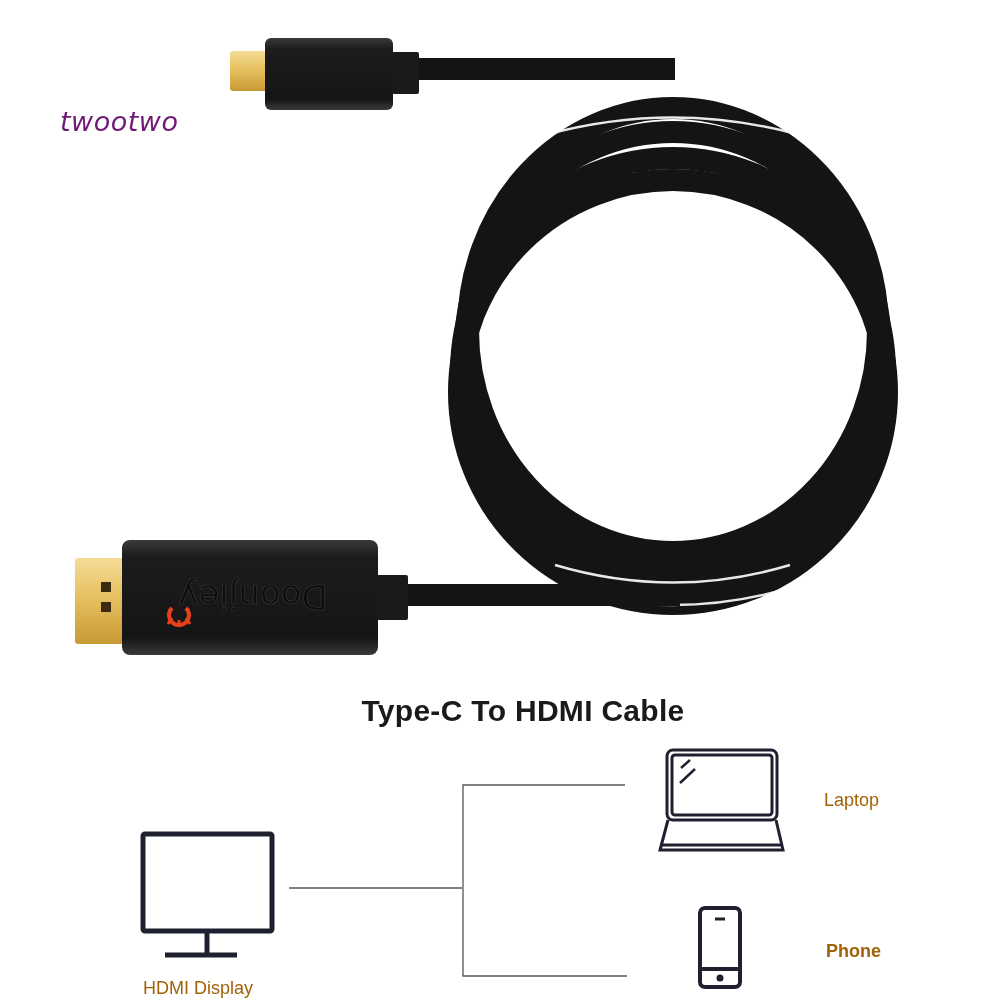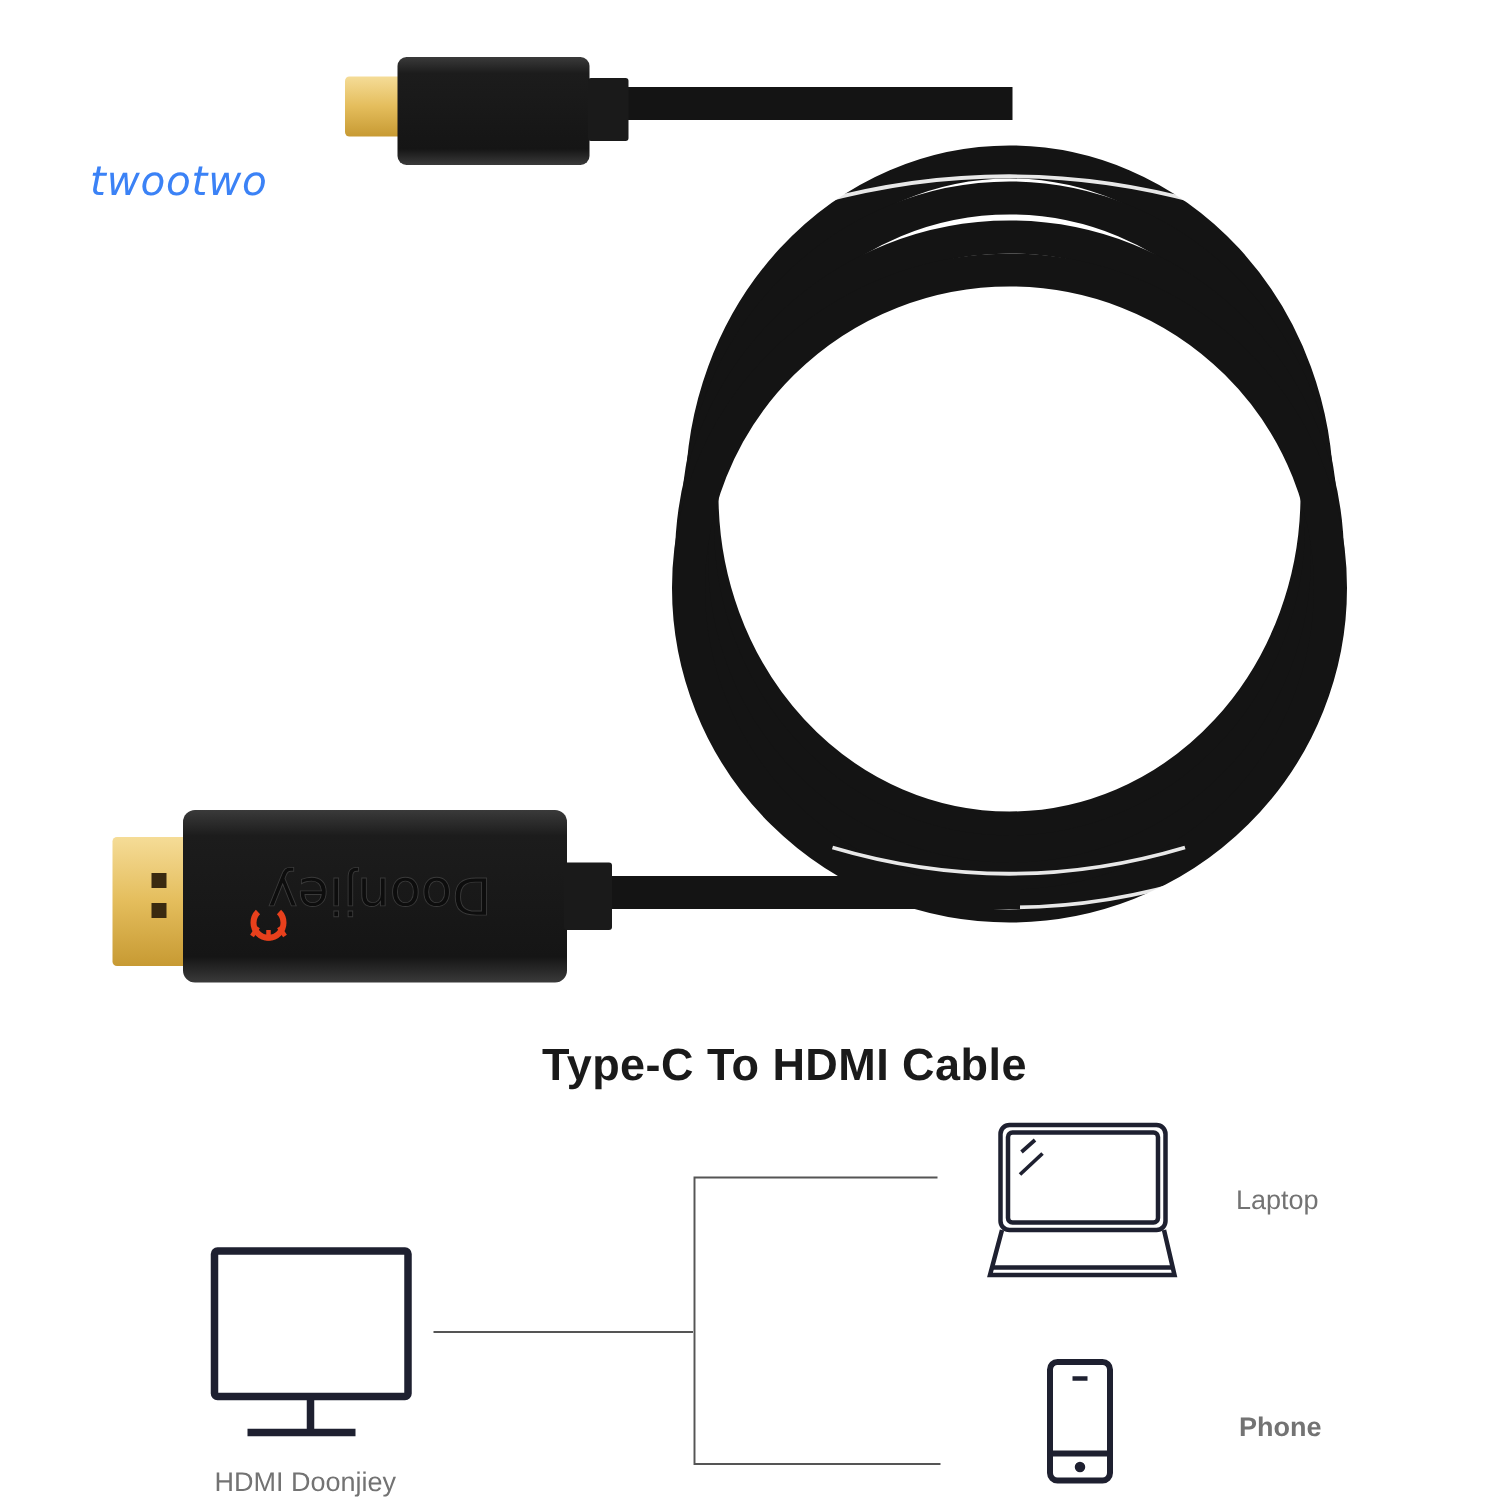--- a/index.html
+++ b/index.html
@@ -4,28 +4,28 @@
 <style>
   html, body { margin: 0; padding: 0; }
   body {
     width: 1001px; height: 1001px; position: relative; overflow: hidden;
     background: #ffffff;
     font-family: "Liberation Sans", sans-serif;
   }
   .abs { position: absolute; }
   .watermark {
     left: 60px; top: 106px; font-family: "DejaVu Sans", sans-serif;
-    font-style: italic; font-size: 27px; color: #3b82f6; letter-spacing: 0.5px;
+    font-style: italic; font-size: 27px; color: #701a75; letter-spacing: 0.5px;
   }
   .product-svg { left: 0; top: 0; }
   .title {
     left: 0; width: 1046px; top: 694px; text-align: center;
     font-weight: bold; font-size: 30px; color: #1a1a1a; letter-spacing: 0.3px;
   }
-  .label { font-size: 18px; color: #737373; }
+  .label { font-size: 18px; color: #a16207; }
   .lbl-display { left: 143px; top: 978px; }
   .lbl-laptop { left: 824px; top: 790px; }
   .lbl-phone { left: 826px; top: 941px; font-weight: bold; }
   .diagram-svg { left: 0; top: 0; }
 </style>
 </head>
 <body>
 
 <svg class="abs product-svg" width="1001" height="680" viewBox="0 0 1001 680">
   <defs>
@@ -106,15 +106,15 @@
   </g>
 
   <g stroke="#1e2030" stroke-width="4" fill="none">
     <rect x="700" y="908" width="40" height="79" rx="5"></rect>
     <line x1="702" y1="969" x2="738" y2="969"></line>
     <line x1="715" y1="919" x2="725" y2="919" stroke-width="3"></line>
     <circle cx="720" cy="978" r="1.5" fill="#1e2030"></circle>
   </g>
 </svg>
 
-<div class="abs label lbl-display">HDMI Doonjiey</div>
+<div class="abs label lbl-display">HDMI Display</div>
 <div class="abs label lbl-laptop">Laptop</div>
 <div class="abs label lbl-phone">Phone</div>
 
 </body></html>

